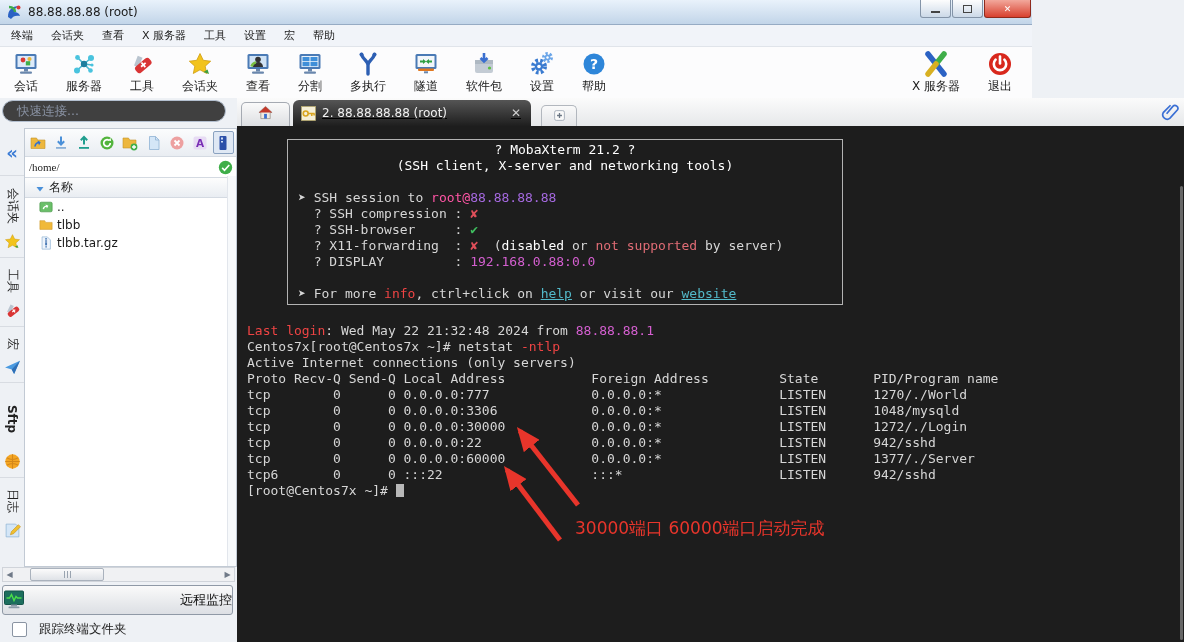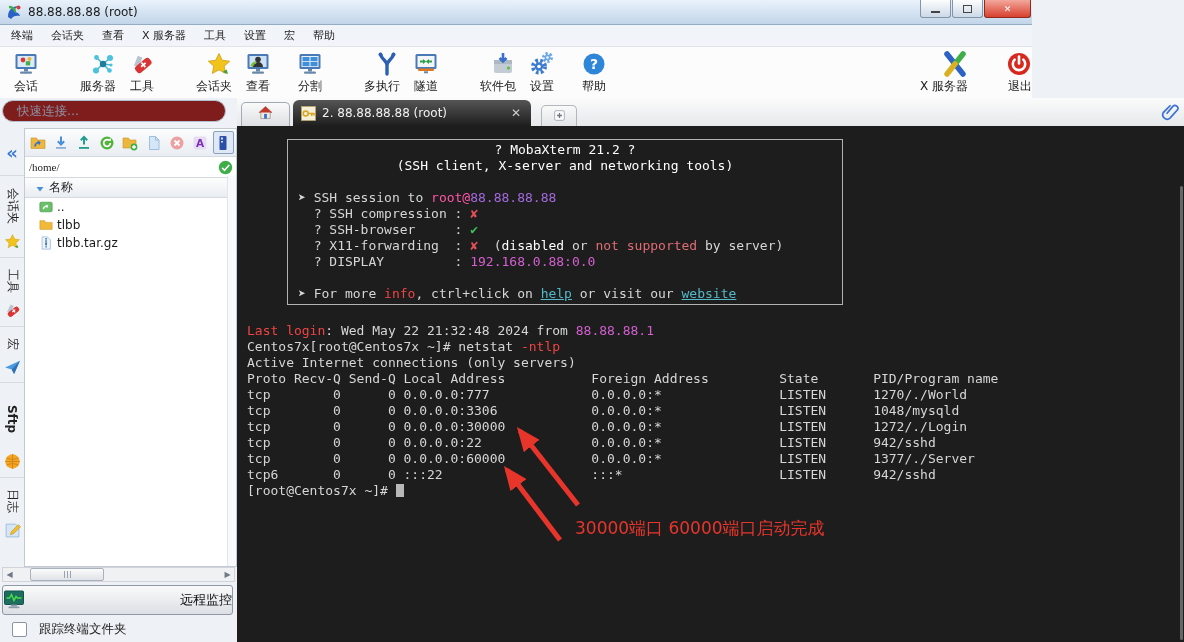--- a/index.html
+++ b/index.html
@@ -20,28 +20,28 @@
   .menubar{height:21px;background:#f1f4f9;border-bottom:1px solid #e0e4ea;display:flex;align-items:center;padding-left:2px;}
   .menu-item{font-size:11px;color:#1b1b1b;padding:2px 9px;cursor:default;}
 
   
   .toolbar{height:52px;background:#fcfcfd;border-bottom:1px solid #cfcfcf;display:flex;align-items:flex-start;}
   .tb-item{width:52px;height:48px;display:flex;flex-direction:column;align-items:center;justify-content:flex-start;padding-top:4px;gap:1px;cursor:default;}
   .tb-item .icon{width:26px;height:26px;display:inline-block;}
   .tb-item .icon svg{width:100%;height:100%;display:block;}
   .tb-label{font-size:12px;color:#1a1a1a;white-space:nowrap;}
   .tb-spacer{flex:1;}
-  .tb-item.wide{width:64px;align-items:flex-end;}
+  .tb-item.wide{width:64px;}
 
   
   .main{position:absolute;top:98px;left:0;width:1184px;height:544px;}
 
   
   .sidebar{position:absolute;left:0;top:0;width:237px;height:544px;background:#eef1f5;}
-  .quick-connect{position:absolute;left:2px;top:2px;width:208px;height:20px;border:1px solid #b4c0d0;border-radius:11px;background:#7f1d1d;color:#8a93a4;font-size:12.5px;display:flex;align-items:center;padding-left:14px;}
+  .quick-connect{position:absolute;left:2px;top:2px;width:208px;height:20px;border:1px solid #b4c0d0;border-radius:11px;background:#404040;color:#8a93a4;font-size:12.5px;display:flex;align-items:center;padding-left:14px;}
   .side-strip{position:absolute;left:0;top:30px;width:24px;bottom:75px;border-right:1px solid #d8dce2;}
   .collapse-btn{color:#3a7bd5;font-size:18px;font-weight:bold;text-align:center;padding:14px 0 12px 0;cursor:default;}
   .vtab{display:flex;flex-direction:column;align-items:center;justify-content:center;gap:5px;padding:7px 0;border-top:1px solid #d8dce2;cursor:default;}
   .vtab .vlabel-box{position:relative;width:24px;}
   .vtab .vlabel{position:absolute;left:50%;top:50%;transform:translate(-50%,-50%) rotate(90deg);font-size:12px;color:#222;white-space:nowrap;}
   .vtab.bold .vlabel{font-weight:bold;}
   .vtab .icon{width:17px;height:17px;}
   .vtab .icon svg{width:100%;height:100%;display:block;}
 
   
@@ -68,21 +68,21 @@
   .h-thumb{width:72px;height:11px;margin-left:14px;background:linear-gradient(#fbfbfb,#dfe2e7);border:1px solid #aab2bd;border-radius:2px;display:flex;align-items:center;justify-content:center;gap:2px;}
   .h-thumb i{width:1px;height:7px;background:#9aa4b0;}
   .h-fill{flex:1;}
   .remote-btn{position:absolute;left:2px;top:487px;width:229px;height:28px;background:linear-gradient(#fafafa,#dcdfe4);border:1px solid #8f99a6;border-radius:3px;display:flex;align-items:center;justify-content:space-between;gap:8px;font-size:13px;color:#111;cursor:default;}
   .remote-btn .icon{width:22px;height:22px;}
   .remote-btn .icon svg{width:100%;height:100%;display:block;}
   .follow-row{position:absolute;left:12px;top:523px;display:flex;align-items:center;gap:12px;font-size:12.5px;color:#222;}
   .checkbox{width:13px;height:13px;background:#fff;border:1px solid #8a94a2;border-radius:2px;}
 
   
-  .term-area{position:absolute;left:237px;top:0;width:947px;height:544px;}
+  .term-area{position:absolute;left:237px;top:0;width:947px;height:544px;text-decoration:underline;}
   .tabbar{height:28px;background:linear-gradient(#fbfbfb,#e6e8ea);border-bottom:1px solid #8a8a8a;display:flex;align-items:flex-end;position:relative;}
   .tab-home{width:47px;height:23px;margin-left:4px;border:1px solid #a5aab2;border-bottom:none;border-radius:5px 5px 0 0;background:linear-gradient(#fafafa,#dddfe2);display:flex;align-items:center;justify-content:center;cursor:default;}
   .tab-home svg{width:15px;height:15px;}
   .tab-active{min-width:222px;height:26px;margin-left:3px;border-radius:6px 6px 0 0;background:linear-gradient(#555,#1e1e1e);color:#f0f0f0;font-size:12px;display:flex;align-items:center;gap:6px;padding:0 8px;cursor:default;}
   .tab-active .icon{width:15px;height:15px;}
   .tab-active .icon svg{width:100%;height:100%;display:block;}
   .tab-close{margin-left:auto;color:#cfcfcf;font-size:12px;padding:0 2px;cursor:default;}
   .tab-new{width:34px;height:20px;margin-left:10px;border:1px solid #b2b7be;border-bottom:none;border-radius:5px 5px 0 0;background:linear-gradient(#fafafa,#e2e4e7);display:flex;align-items:center;justify-content:center;cursor:default;}
   .tab-new svg{width:13px;height:13px;}
   .attach-btn{position:absolute;right:5px;top:5px;width:18px;height:18px;cursor:default;}

